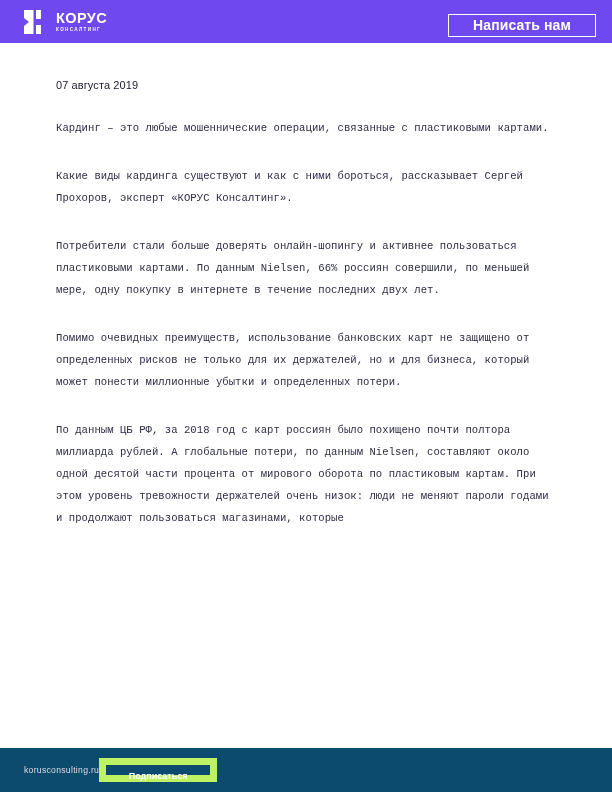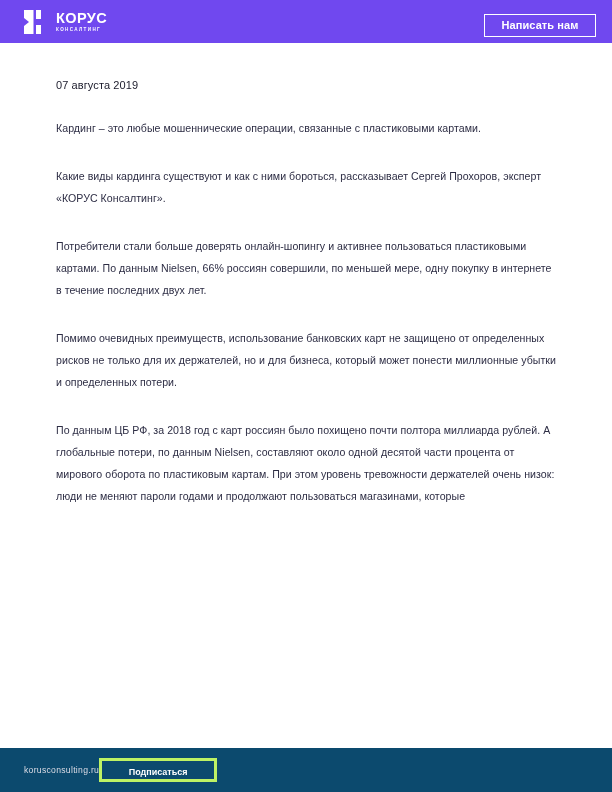--- a/index.html
+++ b/index.html
@@ -65,24 +65,24 @@
     letter-spacing: 1.35px;
     margin-top: 2px;
     opacity: 0.97;
     line-height: 1;
   }
   .header-cta {
     border: 1px solid #ffffff;
     background: transparent;
     color: #ffffff;
     font-family: "Liberation Sans", sans-serif;
-    font-size: 11px;
+    font-size: 14px;
     font-weight: bold;
     letter-spacing: 0.1px;
-    width: 112px;
+    width: 148px;
     height: 23px;
     line-height: 21px;
     text-align: center;
     cursor: pointer;
     padding: 0;
     box-sizing: border-box;
     margin-top: 8px;
   }
 
   
@@ -102,20 +102,21 @@
     margin: 23px 0 0 0;
     font-size: 22.5px;
     font-weight: bold;
     color: #15151f;
     line-height: 1.42;
     letter-spacing: -0.1px;
     max-width: 500px;
   }
   .article-body {
     margin-top: 26px;
+    font-family: Liberation Mono, monospace;
   }
   .article-body p {
     margin: 0 0 26px 0;
     font-size: 10.6px;
     line-height: 2.08;
     color: #2d2d44;
     letter-spacing: 0.04px;
     text-align: left;
   }
   .article-body p:last-child {
@@ -150,21 +151,21 @@
     height: 13px;
     display: block;
   }
   .footer-tg-text {
     color: #e6e6f0;
     font-size: 8.6px;
     letter-spacing: 0.2px;
     white-space: nowrap;
   }
   .footer-cta {
-    border: 3px solid #bef264;
+    border: 7px solid #bef264;
     background: transparent;
     color: #ffffff;
     font-family: "Liberation Sans", sans-serif;
     font-size: 9px;
     font-weight: bold;
     width: 118px;
     height: 24px;
     line-height: 22px;
     text-align: center;
     cursor: pointer;

